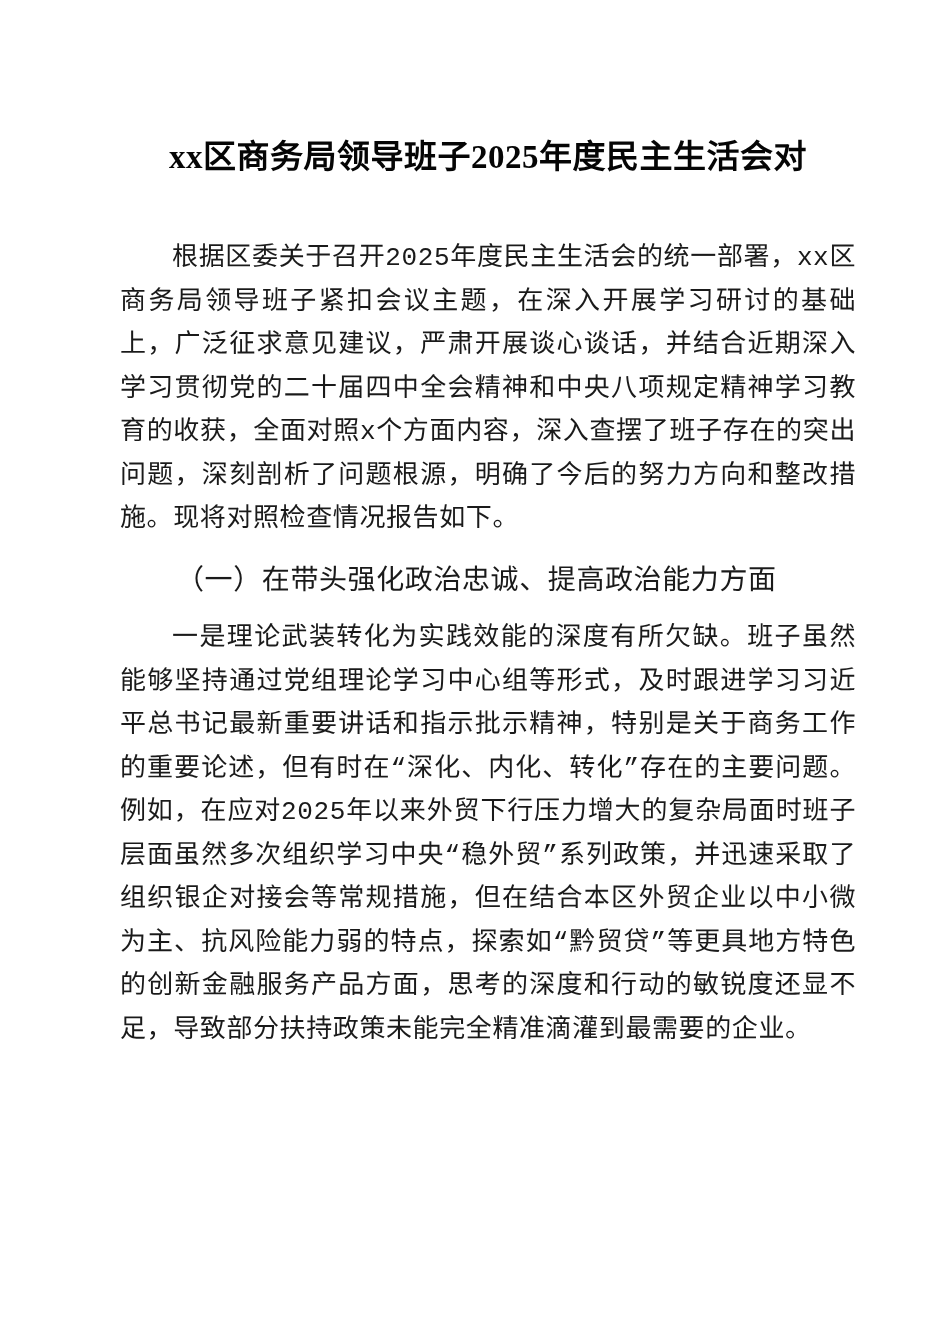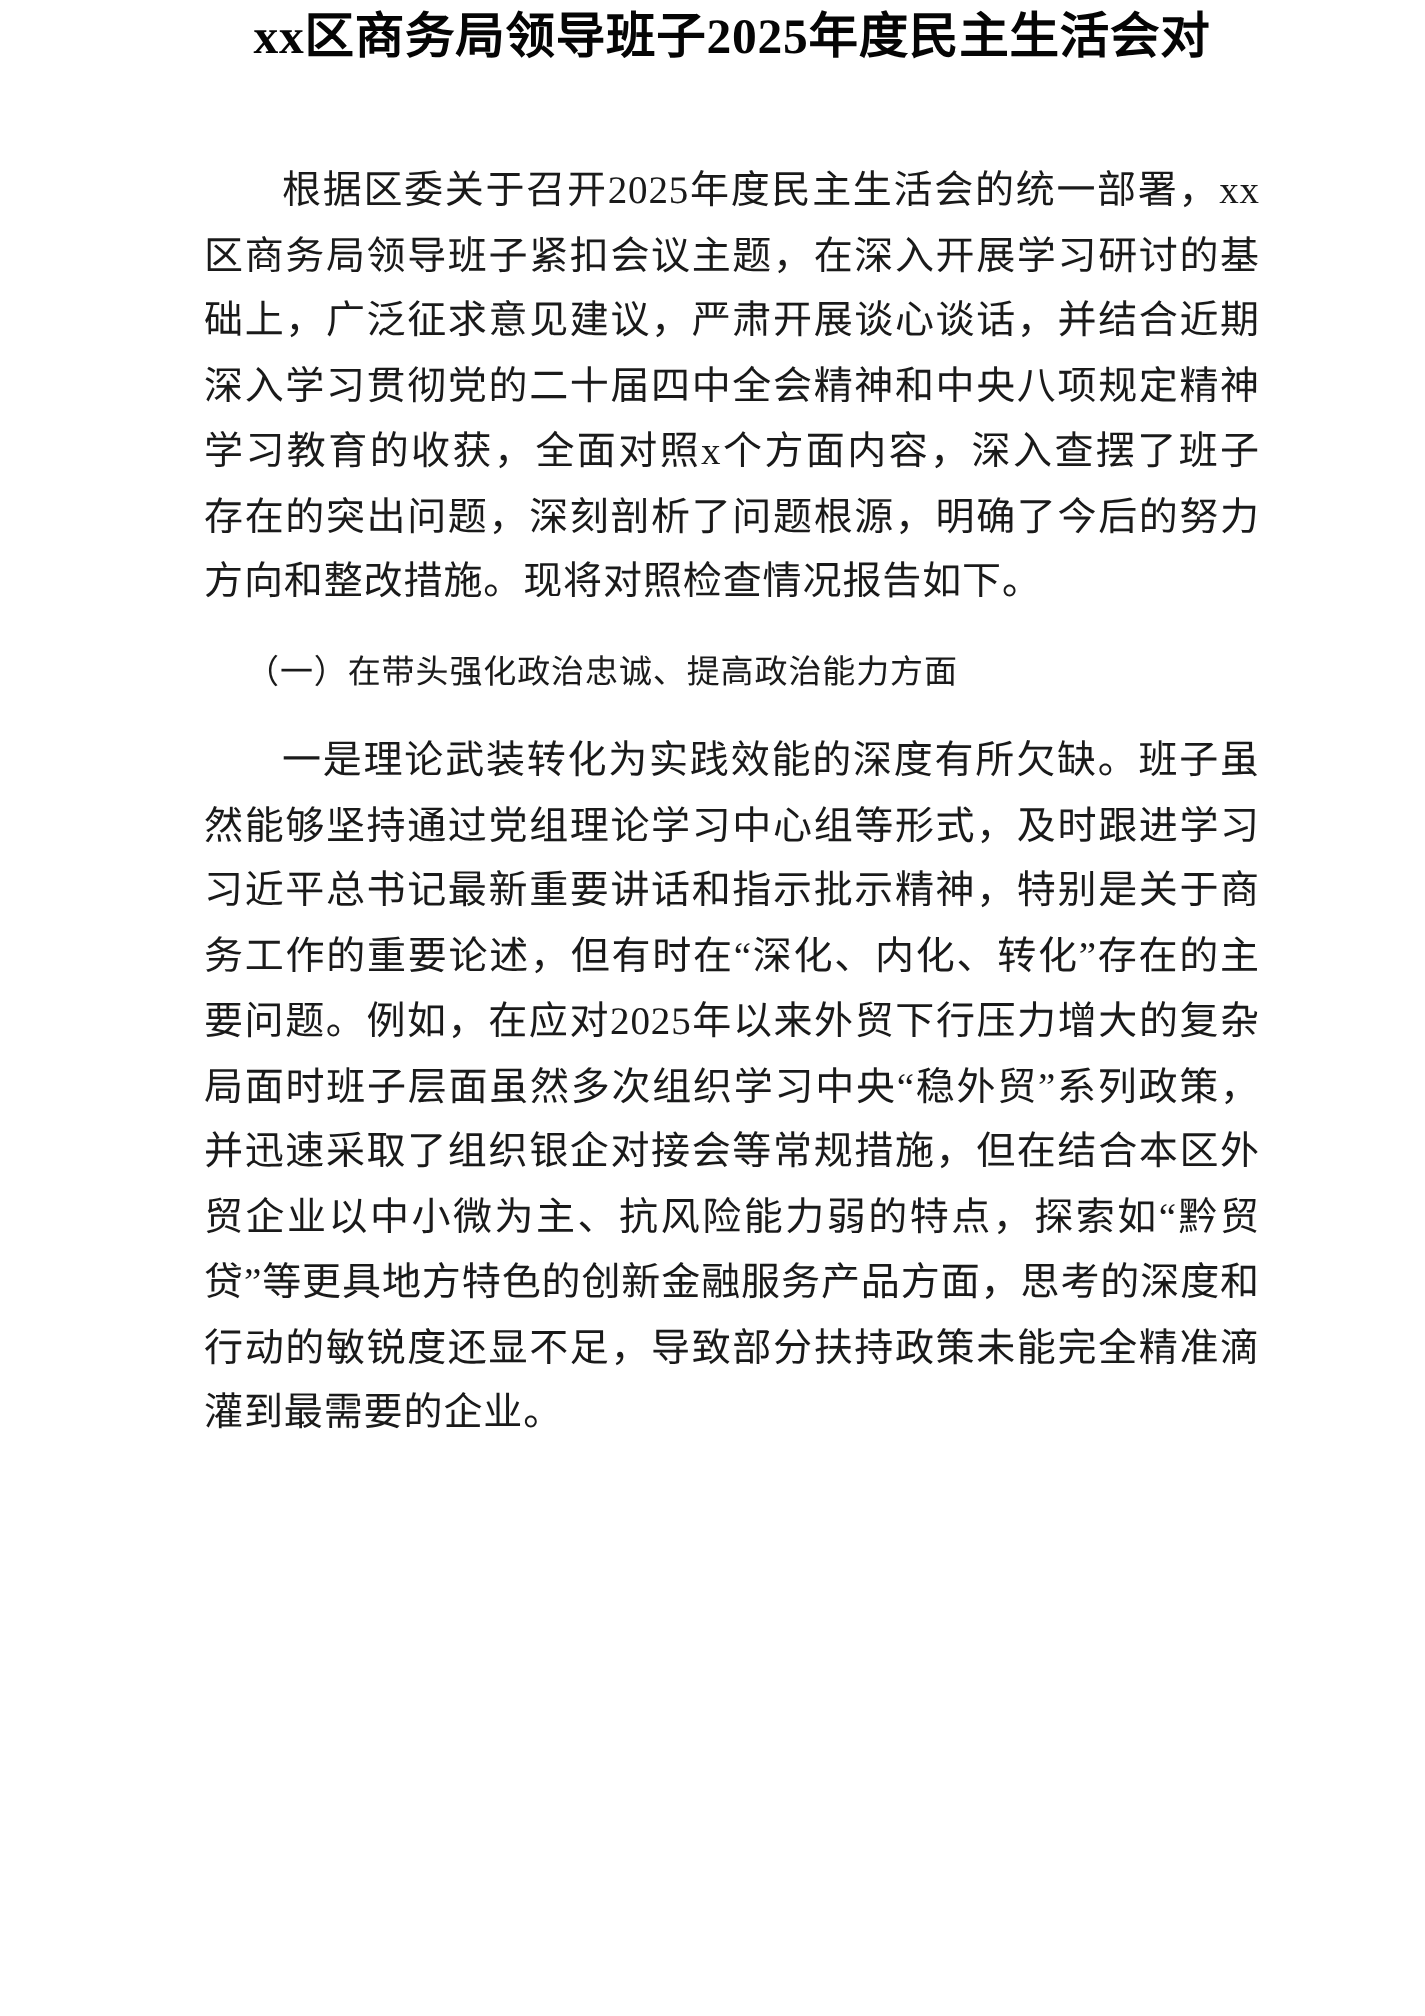--- a/index.html
+++ b/index.html
@@ -30,38 +30,39 @@
   .content {
     position: absolute;
     left: 120px;
     top: 0;
     width: 736px;
   }
 
   
   .doc-title {
     margin: 0;
+    padding-top: 132px;
     font-family: "Liberation Serif", "DejaVu Serif", serif;
     font-weight: 700;
     font-size: 33px;
     line-height: 51px;
     text-align: center;
     letter-spacing: 0.5px;
     color: #050505;
     word-break: break-all;
   }
 
   
   .body-block {
     margin-top: 54px;
   }
 
   p.para {
-    margin: 16px;
-    font-family: Liberation Serif, serif;
+    margin: 0;
+    font-family: Liberation Mono, monospace;
     font-size: 26px;
     line-height: 43.5px;
     text-align: justify;
     text-justify: inter-character;
     text-align-last: left;
     text-indent: 52px;
     letter-spacing: 0.6px;
     word-break: break-all;
     color: #1a1a1a;
   }
@@ -75,24 +76,24 @@
     line-height: 43.5px;
     text-indent: 52px;
     letter-spacing: 0.6px;
     text-align: left;
     color: #0d0d0d;
     word-break: break-all;
   }
 
   
   p.heading-2 {
-    margin: 4px;
+    margin: 16px;
     font-family: "Liberation Serif", "DejaVu Serif", serif;
     font-weight: 400;
-    font-size: 22px;
+    font-size: 28px;
     line-height: 43.5px;
     text-indent: 40px;
     letter-spacing: 0.6px;
     text-align: left;
     color: #1a1a1a;
     word-break: break-all;
   }
 </style>
 </head>
 <body>

